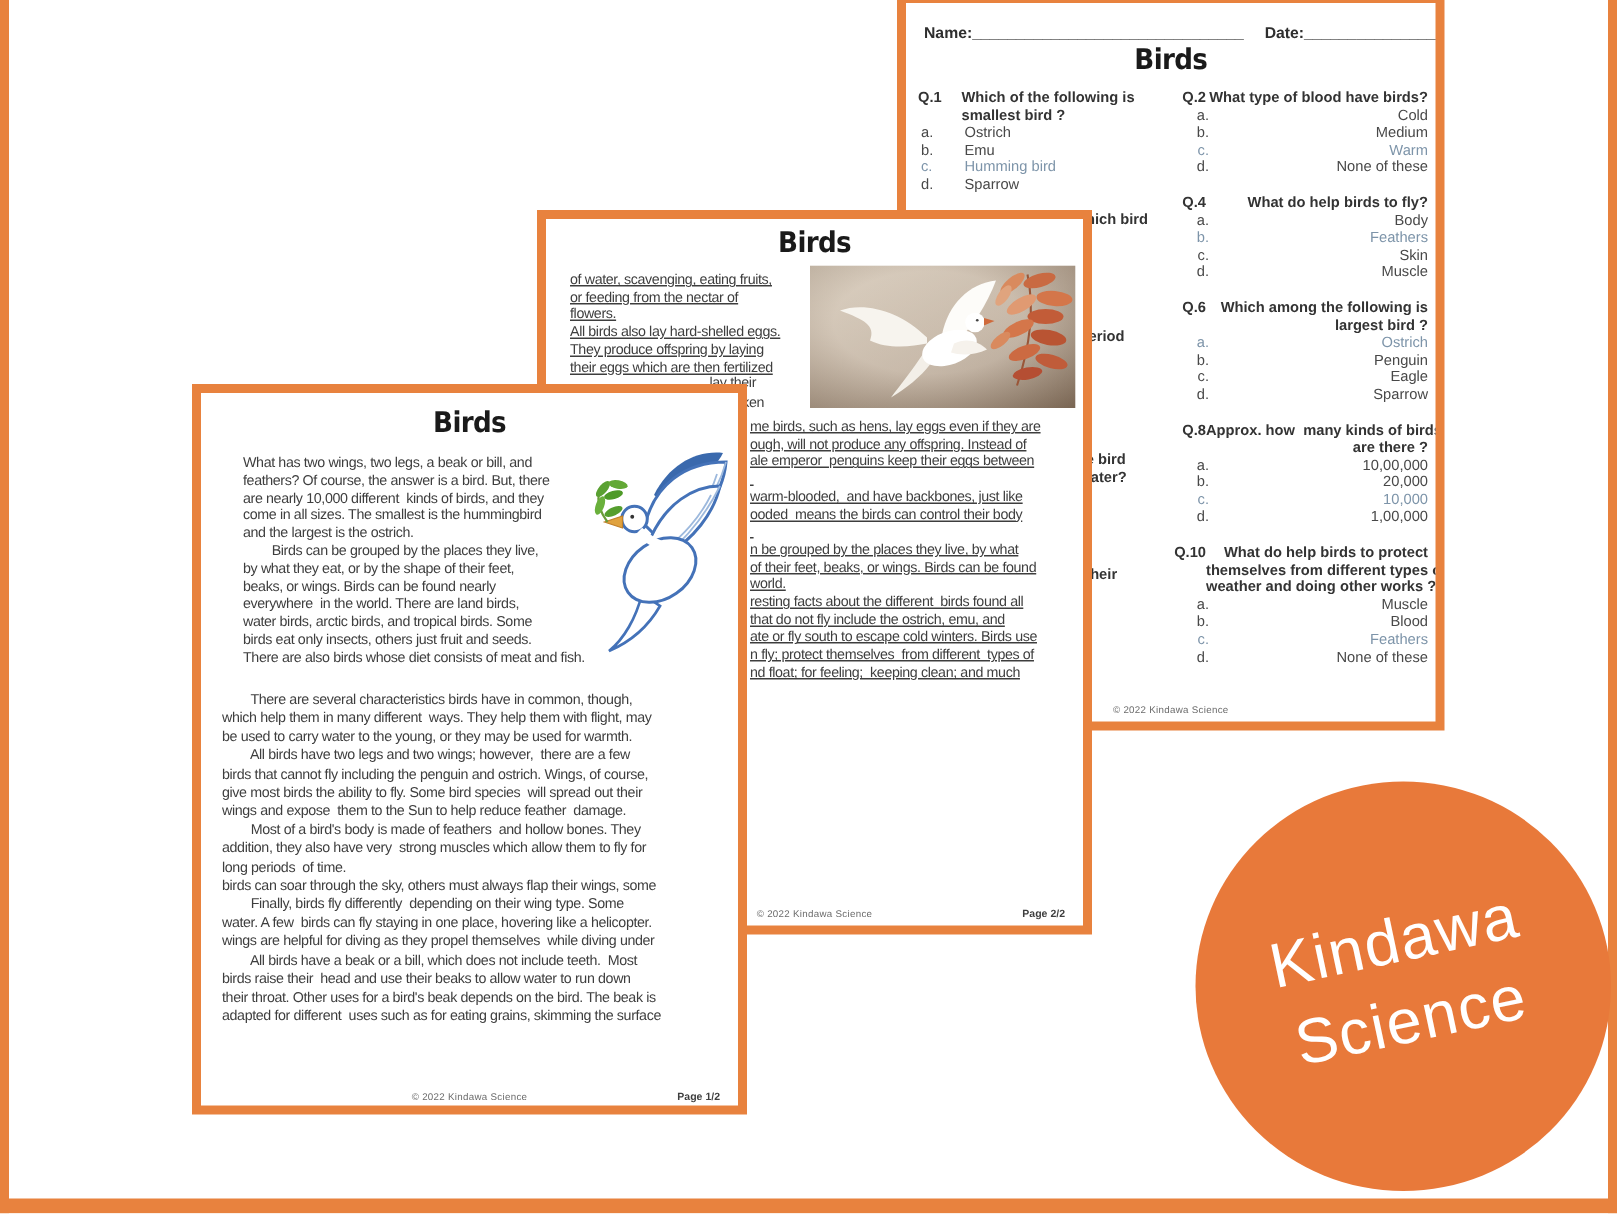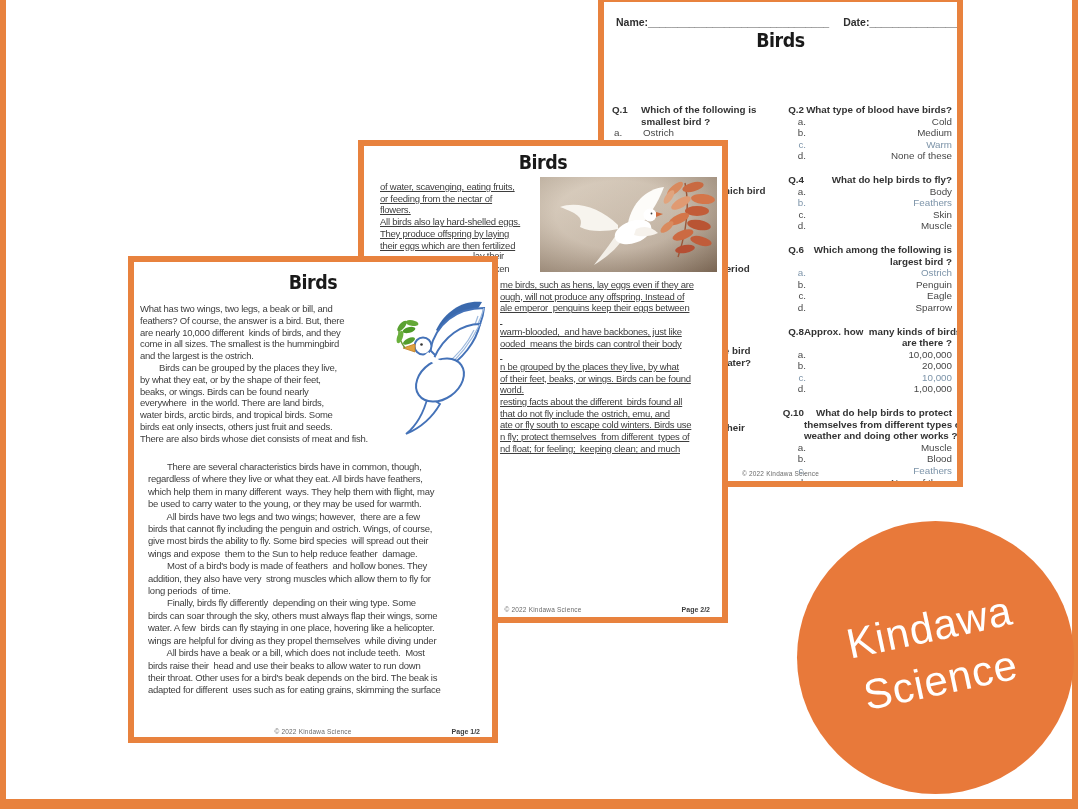--- a/index.html
+++ b/index.html
@@ -25,42 +25,42 @@
   .page2 .ptitle{top:5px;}
   .page1 .ptitle{top:9px;}
 
   .tline{white-space:pre;color:#3e3e3e;}
   .passage{position:absolute;font-size:9.5px;letter-spacing:-0.25px;color:#3e3e3e;}
   .lh118 .tline{line-height:11.8px;}
   .lh117 .tline{line-height:11.7px;text-decoration:underline;}
   .lh124 .tline{line-height:12.4px;}
 
   
-  .p1-narrow{left:6px;top:41px;}
+  .p1-narrow{left:28px;top:41px;}
   .p1-wide{left:14px;top:199px;}
   .dove-clip{position:absolute;left:262px;top:34px;width:100px;height:145px;}
 
   
   .p2-col{left:16px;top:35px;}
   .p2-body{left:136px;top:133px;}
   .p2-frag{position:absolute;font-size:9.5px;letter-spacing:-0.25px;color:#3e3e3e;white-space:pre;}
   .photo{position:absolute;left:176px;top:31px;width:177px;height:95px;}
 
   
   .pfooter{position:absolute;left:0;right:0;height:12px;}
   .page1 .pfooter{top:466px;}
   .page2 .pfooter{top:460px;}
   .quiz-page .pfooter{top:468px;}
   .copyright{position:absolute;left:0;right:0;text-align:center;font-size:6.5px;color:#6b6b6b;letter-spacing:.2px;}
   .pagenum{position:absolute;right:12px;top:0;font-size:7px;color:#3e3e3e;font-weight:bold;}
 
   
   .namerow{position:absolute;left:12px;top:14px;font-size:10.5px;font-weight:600;color:#2f2f2f;white-space:pre;}
   .namerow .date{margin-left:14px;}
-  .qcols{position:absolute;left:8px;top:58px;right:5px;display:flex;margin-top:44px;}
+  .qcols{position:absolute;left:8px;top:58px;right:5px;display:flex;}
   .qcol-left{width:170px;position:relative;}
   .qcol-right{width:177px;margin-left:5px;text-align:right;}
   .qblock{margin-bottom:12px;}
   .qrow{display:flex;font-size:9.8px;line-height:11.6px;}
   .qrow .c1{flex:0 0 29px;white-space:pre;}
   .qrow .c2{flex:1;white-space:pre;}
   .qrow.qhead{font-weight:bold;color:#333;}
   .qrow.opt{color:#484848;}
   .qrow.opt .c1{padding-left:2px;}
   .qrow.ans{color:#7D94A9;}
@@ -365,32 +365,31 @@
           <div class="tline">        Birds can be grouped by the places they live,</div>
           <div class="tline">by what they eat, or by the shape of their feet,</div>
           <div class="tline">beaks, or wings. Birds can be found nearly</div>
           <div class="tline">everywhere  in the world. There are land birds,</div>
           <div class="tline">water birds, arctic birds, and tropical birds. Some</div>
           <div class="tline">birds eat only insects, others just fruit and seeds.</div>
           <div class="tline">There are also birds whose diet consists of meat and fish.</div>
         </div>
       <div class="passage lh124 p1-wide">
           <div class="tline">        There are several characteristics birds have in common, though,</div>
-          <div class="tline">regardless of where they live or what they eat. All birds have feathers,</div>
           <div class="tline">which help them in many different  ways. They help them with flight, may</div>
           <div class="tline">be used to carry water to the young, or they may be used for warmth.</div>
           <div class="tline">        All birds have two legs and two wings; however,  there are a few</div>
           <div class="tline">birds that cannot fly including the penguin and ostrich. Wings, of course,</div>
           <div class="tline">give most birds the ability to fly. Some bird species  will spread out their</div>
           <div class="tline">wings and expose  them to the Sun to help reduce feather  damage.</div>
           <div class="tline">        Most of a bird's body is made of feathers  and hollow bones. They</div>
           <div class="tline">addition, they also have very  strong muscles which allow them to fly for</div>
           <div class="tline">long periods  of time.</div>
+          <div class="tline">birds can soar through the sky, others must always flap their wings, some</div>
           <div class="tline">        Finally, birds fly differently  depending on their wing type. Some</div>
-          <div class="tline">birds can soar through the sky, others must always flap their wings, some</div>
           <div class="tline">water. A few  birds can fly staying in one place, hovering like a helicopter.</div>
           <div class="tline">wings are helpful for diving as they propel themselves  while diving under</div>
           <div class="tline">        All birds have a beak or a bill, which does not include teeth.  Most</div>
           <div class="tline">birds raise their  head and use their beaks to allow water to run down</div>
           <div class="tline">their throat. Other uses for a bird's beak depends on the bird. The beak is</div>
           <div class="tline">adapted for different  uses such as for eating grains, skimming the surface</div>
         </div>
       <div class="pfooter">
         <div class="copyright">© 2022 Kindawa Science</div>
         <div class="pagenum">Page 1/2</div>

